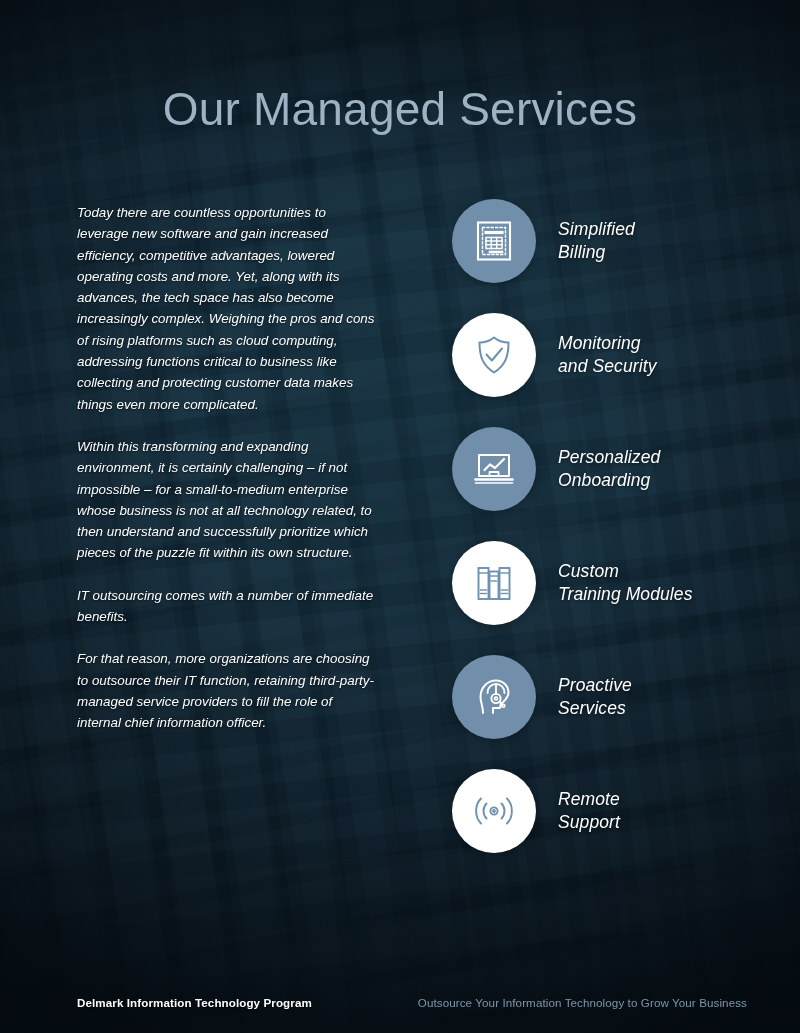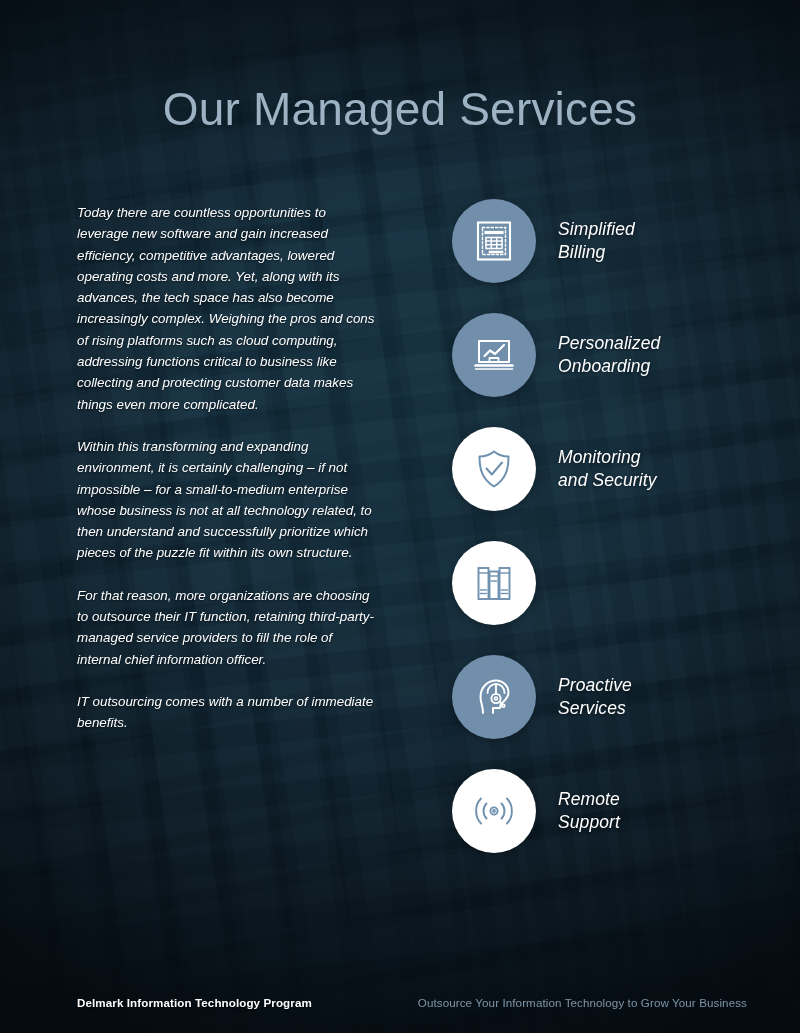--- a/index.html
+++ b/index.html
@@ -163,22 +163,22 @@
   <div class="bg-pattern2"></div>
   <div class="bg-vignette"></div>
 
   <div class="content">
 
     <h1 class="title">Our Managed Services</h1>
 
     <div class="text-col">
       <p>Today there are countless opportunities to leverage new software and gain increased efficiency, competitive advantages, lowered operating costs and more. Yet, along with its advances, the tech space has also become increasingly complex. Weighing the pros and cons of rising platforms such as cloud computing, addressing functions critical to business like collecting and protecting customer data makes things even more complicated.</p>
       <p>Within this transforming and expanding environment, it is certainly challenging – if not impossible – for a small-to-medium enterprise whose business is not at all technology related, to then understand and successfully prioritize which pieces of the puzzle fit within its own structure.</p>
+      <p>IT outsourcing comes with a number of immediate benefits.</p>
       <p>For that reason, more organizations are choosing to outsource their IT function, retaining third-party-managed service providers to fill the role of internal chief information officer.</p>
-      <p>IT outsourcing comes with a number of immediate benefits.</p>
     </div>
 
     <div class="services">
 
       <div class="service-row">
         <div class="badge blue">
           <span>
             <svg width="46" height="46" viewBox="0 0 46 46" fill="none" stroke-width="2.1" stroke-linecap="square">
               <rect x="7" y="4.5" width="32" height="37"></rect>
               <rect x="11.5" y="9.5" width="23" height="27" stroke-width="1.4" stroke-dasharray="2 2.4"></rect>
@@ -190,66 +190,68 @@
               <line x1="25.7" y1="19.5" x2="25.7" y2="30.5" stroke-width="1.5"></line>
               <line x1="19" y1="34" x2="31" y2="34" stroke-width="2.6"></line>
             </svg>
           </span>
         </div>
         <div class="service-label">Simplified
 Billing</div>
       </div>
 
       <div class="service-row">
+        <div class="badge white">
+          <span>
+            <svg width="46" height="46" viewBox="0 0 46 46" fill="none" stroke-width="2" stroke-linecap="round" stroke-linejoin="round">
+              <path d="M23 5.5 C18 9.5 12 10.5 8.5 10.5 C8.5 24 11.5 33.5 23 40.5 C34.5 33.5 37.5 24 37.5 10.5 C34 10.5 28 9.5 23 5.5 Z"></path>
+              <polyline points="15.5,22.5 20.8,28.5 31,16.5"></polyline>
+            </svg>
+          </span>
+        </div>
+        <div class="service-label">Monitoring
+and Security</div>
+      </div>
+
+      <div class="service-row">
         <div class="badge blue">
           <span>
             <svg width="48" height="48" viewBox="0 0 48 48" fill="none" stroke-width="2" stroke-linecap="round" stroke-linejoin="round">
               <rect x="9" y="10" width="30" height="21"></rect>
               <polyline points="14.5,25 20,19.5 25,23 34,14" stroke-width="2.2"></polyline>
               <rect x="19.5" y="27" width="9" height="4" stroke-width="1.8"></rect>
               <line x1="5.5" y1="34.5" x2="42.5" y2="34.5" stroke-width="2.6"></line>
               <line x1="5.5" y1="38" x2="42.5" y2="38" stroke-width="1.6"></line>
             </svg>
           </span>
         </div>
         <div class="service-label">Personalized
 Onboarding</div>
-      </div>
-
-      <div class="service-row">
-        <div class="badge white">
-          <span>
-            <svg width="46" height="46" viewBox="0 0 46 46" fill="none" stroke-width="2" stroke-linecap="round" stroke-linejoin="round">
-              <path d="M23 5.5 C18 9.5 12 10.5 8.5 10.5 C8.5 24 11.5 33.5 23 40.5 C34.5 33.5 37.5 24 37.5 10.5 C34 10.5 28 9.5 23 5.5 Z"></path>
-              <polyline points="15.5,22.5 20.8,28.5 31,16.5"></polyline>
-            </svg>
-          </span>
-        </div>
-        <div class="service-label">Monitoring
-and Security</div>
       </div>
 
       <div class="service-row">
         <div class="badge white">
           <span>
             <svg width="46" height="46" viewBox="0 0 46 46" fill="none" stroke-width="1.9" stroke-linecap="square">
               <rect x="7.5" y="8" width="10" height="31"></rect>
               <line x1="7.5" y1="13" x2="17.5" y2="13" stroke-width="1.4"></line>
               <line x1="9.5" y1="30" x2="15.5" y2="30" stroke-width="1.4"></line>
               <line x1="9.5" y1="33.5" x2="15.5" y2="33.5" stroke-width="1.4"></line>
               <rect x="18.5" y="11.5" width="9" height="27.5"></rect>
               <line x1="18.5" y1="16" x2="27.5" y2="16" stroke-width="1.4"></line>
               <line x1="20.3" y1="21" x2="25.7" y2="21" stroke-width="1.4"></line>
               <rect x="28.5" y="8" width="10" height="31"></rect>
               <line x1="28.5" y1="13" x2="38.5" y2="13" stroke-width="1.4"></line>
               <line x1="30.5" y1="30" x2="36.5" y2="30" stroke-width="1.4"></line>
               <line x1="30.5" y1="33.5" x2="36.5" y2="33.5" stroke-width="1.4"></line>
             </svg>
           </span>
         </div>
+        <div class="service-label">Custom
+Training Modules</div>
       </div>
 
       <div class="service-row">
         <div class="badge blue">
           <span>
             <svg width="48" height="48" viewBox="0 0 48 48" fill="none" stroke-width="2" stroke-linecap="round" stroke-linejoin="round">
               <path d="M13 40 C13 33 10.5 30 10.5 24 C10.5 14 18 7.5 26 7.5 C33 7.5 38.5 13 38.5 19.5 C38.5 24.5 35 27 32.5 29.5 C30.5 31.5 30 33 30 35 L23 35 L23 40"></path>
               <path d="M17.5 20 C17.5 14.5 21.5 11 26 11 C30.5 11 34.5 14.5 34.5 20" stroke-width="1.9"></path>
               <line x1="26" y1="11" x2="26" y2="21" stroke-width="1.9"></line>
               <circle cx="26" cy="25.5" r="4.6" stroke-width="1.9"></circle>

